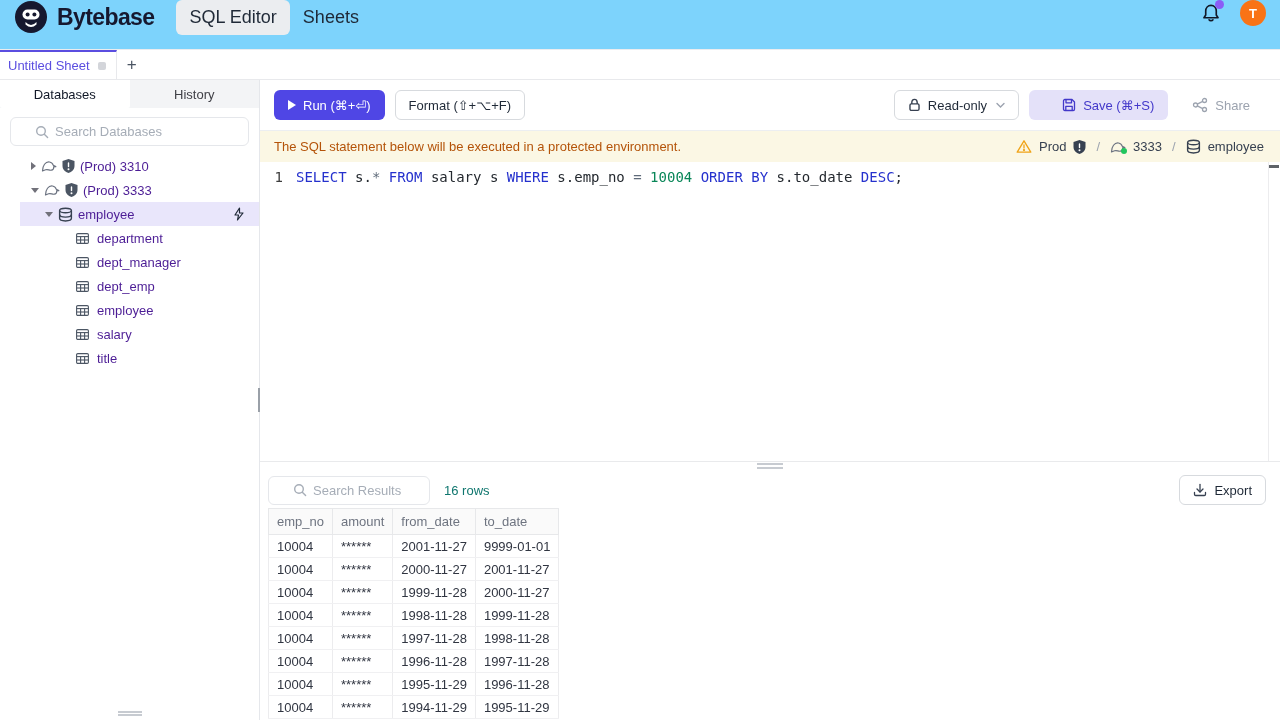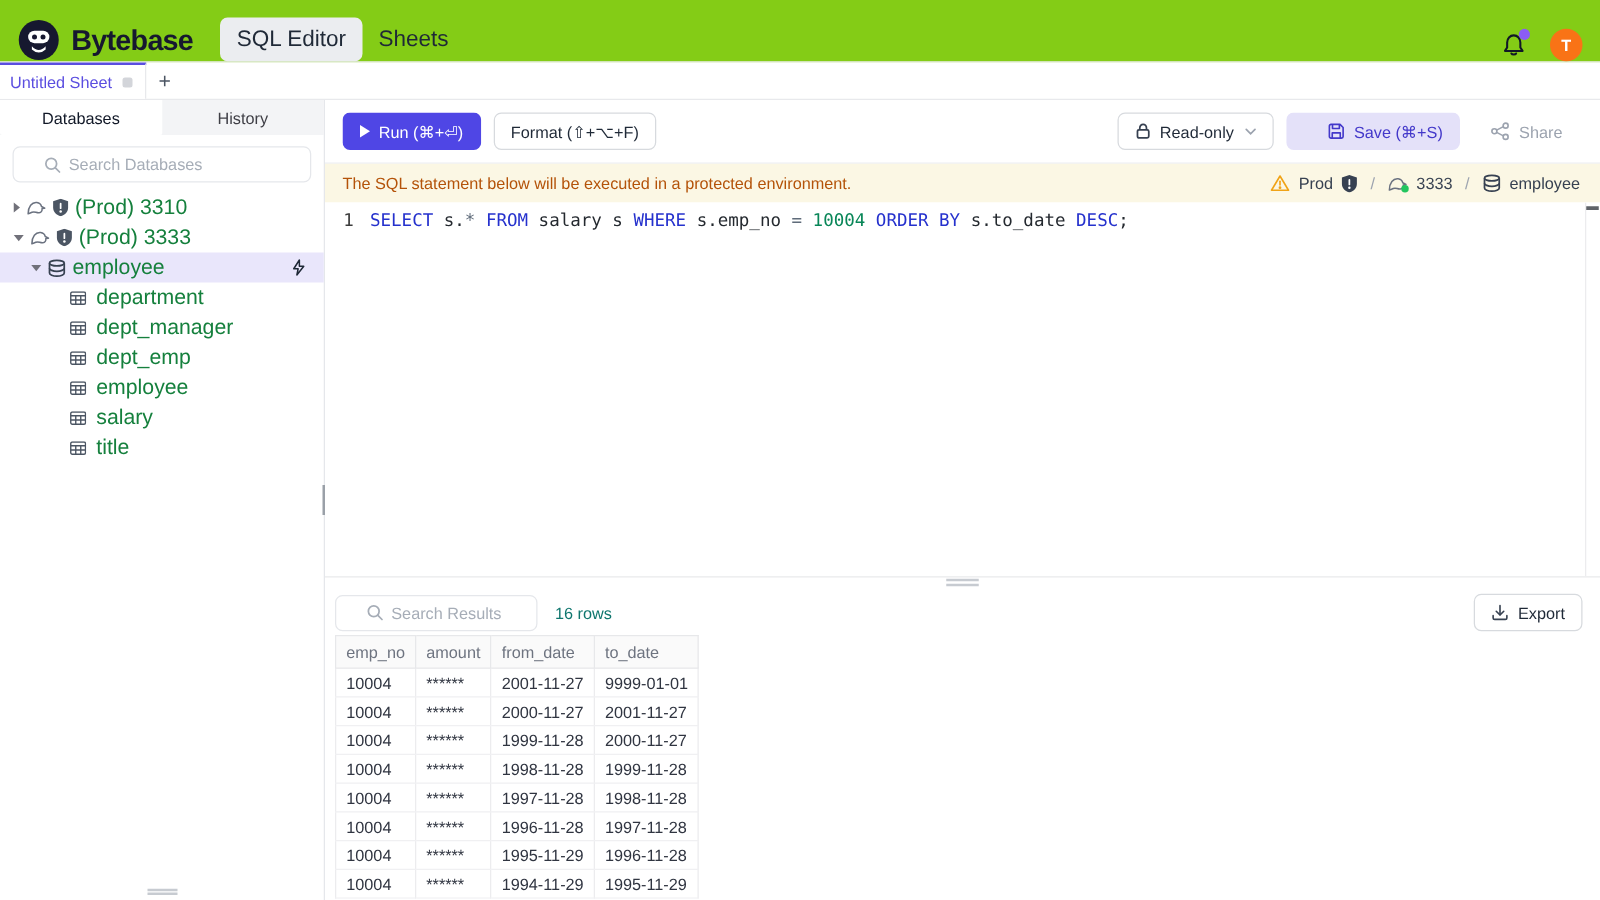--- a/index.html
+++ b/index.html
@@ -1,21 +1,21 @@
 <!DOCTYPE html>
 <html><head>
 <meta charset="utf-8">
 <style>
   * { margin:0; padding:0; box-sizing:border-box; }
   html,body { width:1280px; height:720px; overflow:hidden; background:#fff;
     font-family:"Liberation Sans", sans-serif; color:#1f2937; }
 
   
-  .topnav { height:50px; display:flex; align-items:flex-end; padding:0 14px;
-    border-bottom:1px solid #ebecef; background:#84cc16; }
+  .topnav { height:50px; display:flex; align-items:flex-start; padding:0 14px;
+    border-bottom:1px solid #ebecef; background:#7dd3fc; }
   .brand { display:flex; align-items:center; gap:9px; margin-right:22px; }
   .brand-name { font-size:23px; font-weight:800; letter-spacing:-0.6px; color:#16182f; }
   .nav-item { font-size:18px; font-weight:500; color:#1f2937; padding:7px 13px;
     border-radius:6px; cursor:pointer; }
   .nav-item.active { background:#ebedf0; }
   .topnav-right { margin-left:auto; display:flex; align-items:center; gap:18px; }
   .bell-wrap { position:relative; width:22px; height:22px; cursor:pointer; }
   .bell-dot { position:absolute; top:-2px; right:-2px; width:9px; height:9px;
     border-radius:50%; background:#8b5cf6; }
   .avatar { width:26px; height:26px; border-radius:50%; background:#f97316; color:#fff;
@@ -39,21 +39,21 @@
     position:relative; background:#fff; }
   .side-tabs { height:28px; display:flex; background:#f3f4f6; font-size:13px; }
   .side-tab { flex:1; display:flex; align-items:center; justify-content:center;
     color:#3f3f46; cursor:pointer; background:#f3f4f6; }
   .side-tab.active { background:#fff; color:#111827; font-weight:500; border-radius:0 0 2px 2px; }
   .search-box { margin:9px 10px 8px 10px; height:29px; border:1px solid #e5e7eb; border-radius:6px;
     display:flex; align-items:center; gap:6px; padding:0 24px; background:#fff; }
   .search-box input { border:none; outline:none; font-size:13px; color:#374151; width:100%;
     font-family:"Liberation Sans",sans-serif; background:transparent; }
   .search-box input::placeholder { color:#a6adb7; }
-  .tree { font-size:17px; color:#15803d; }
+  .tree { font-size:13px; color:#4c1d95;margin-left:20px; }
   .tree-row { height:24px; display:flex; align-items:center; cursor:pointer; }
   .tree-row.instance { padding-left:11px; gap:5px; }
   .tree-row.db { padding-left:25px; gap:5px; }
   .tree-row.db.selected { background:#e9e6fb; }
   .tree-row.table-row { padding-left:56px; gap:8px; }
   .tree-label { white-space:nowrap; }
   .tri-r { width:0; height:0; border-left:5px solid #71717a; border-top:4px solid transparent;
     border-bottom:4px solid transparent; flex:none; }
   .tri-d { width:0; height:0; border-top:5px solid #71717a; border-left:4px solid transparent;
     border-right:4px solid transparent; flex:none; }

